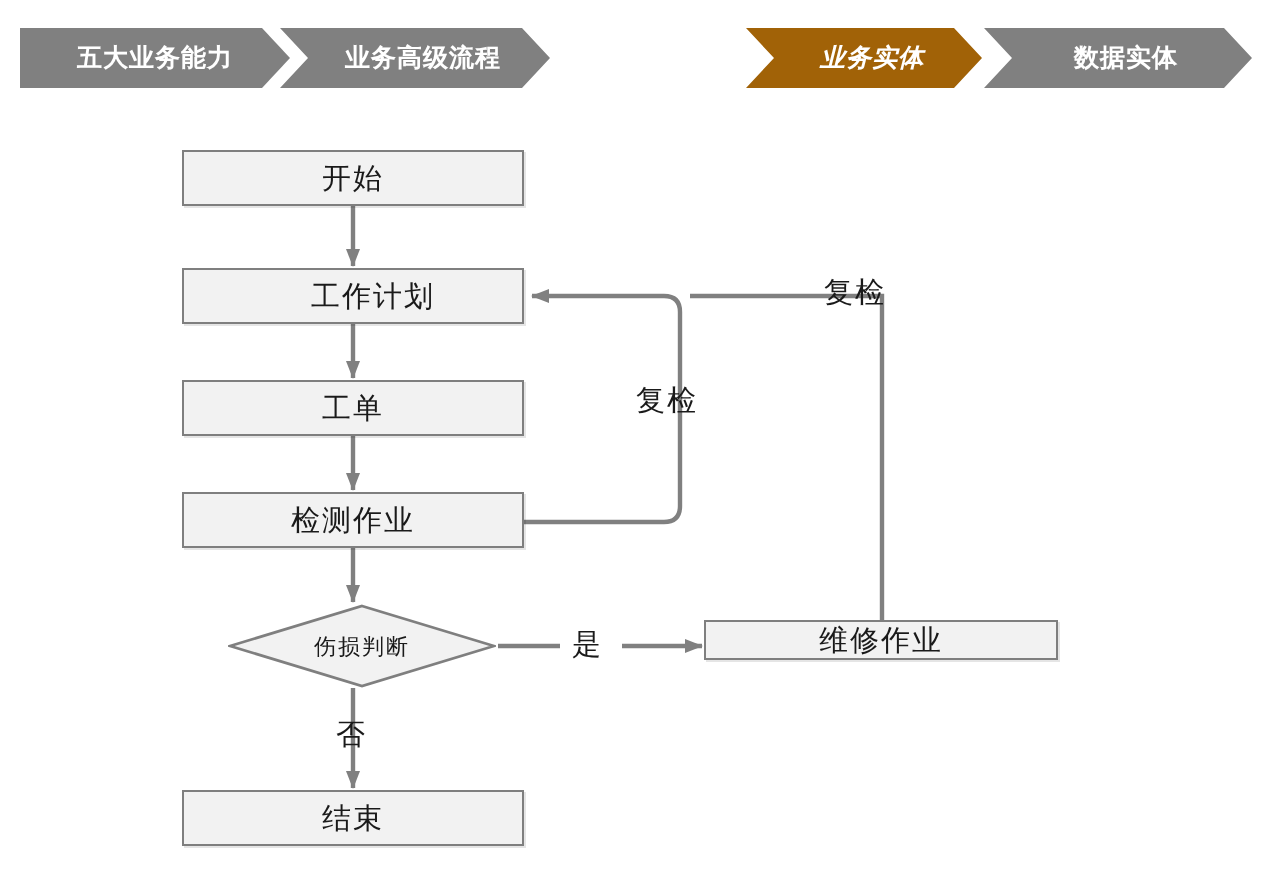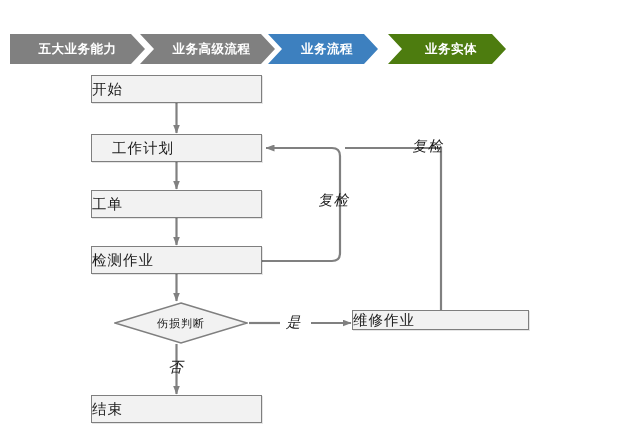--- a/index.html
+++ b/index.html
@@ -18,21 +18,20 @@
     overflow: hidden;
   }
 
   
   #breadcrumb {
     position: absolute;
     left: 0;
     top: 0;
     width: 567px;
     height: 58px;
-    margin-top: 20px;
   }
   .chev {
     position: absolute;
     top: 14px;
     height: 30px;
     display: flex;
     align-items: center;
     justify-content: center;
     color: #ffffff;
     font-size: 12.5px;
@@ -51,20 +50,21 @@
   }
 
   
   .node {
     position: absolute;
     background: #f2f2f2;
     border: 1px solid #7f7f7f;
     box-sizing: border-box;
     display: flex;
     align-items: center;
+    justify-content: center;
     font-size: 14.5px;
     color: #1a1a1a;
     letter-spacing: 1px;
     box-shadow: 1px 1px 0 rgba(0,0,0,0.10);
   }
 
   .diamond-wrap {
     position: absolute;
   }
   .diamond-wrap svg {
@@ -84,21 +84,20 @@
     letter-spacing: 1px;
     pointer-events: none;
   }
 
   .edge-label {
     position: absolute;
     font-size: 14.5px;
     color: #1a1a1a;
     letter-spacing: 1px;
     white-space: nowrap;
-    font-style: italic;
   }
 
   #wires {
     position: absolute;
     left: 0;
     top: 0;
     width: 634px;
     height: 439px;
     pointer-events: none;
   }
@@ -108,25 +107,25 @@
 
 <div id="screen">
 
   <div id="breadcrumb">
     <div class="chev first" style="left:10px;width:135px;background:#808080;">
       <span>五大业务能力</span>
     </div>
     <div class="chev" style="left:140px;width:135px;background:#808080;">
       <span>业务高级流程</span>
     </div>
-    <div class="chev" style="left:268px;width:110px;background:#3d80bf;">
-      <span>业务流程</span>
+    <div class="chev" style="left:373px;width:118px;background:#a16207;font-style:italic;">
+      <span>业务实体</span>
     </div>
-    <div class="chev" style="left:388px;width:118px;background:#4d7c0f;">
-      <span>业务实体</span>
+    <div class="chev" style="left:492px;width:134px;background:#808080;">
+      <span>数据实体</span>
     </div>
   </div>
 
   <svg id="wires" viewBox="0 0 634 439" width="634" height="439">
     <defs>
       <marker id="arrowhead" markerWidth="9" markerHeight="7" refX="8.5" refY="3.5" orient="auto" markerUnits="userSpaceOnUse">
         <polygon points="0 0, 9 3.5, 0 7" fill="#808080"></polygon>
       </marker>
     </defs>
     <g stroke="#808080" stroke-width="2.2" fill="none">

